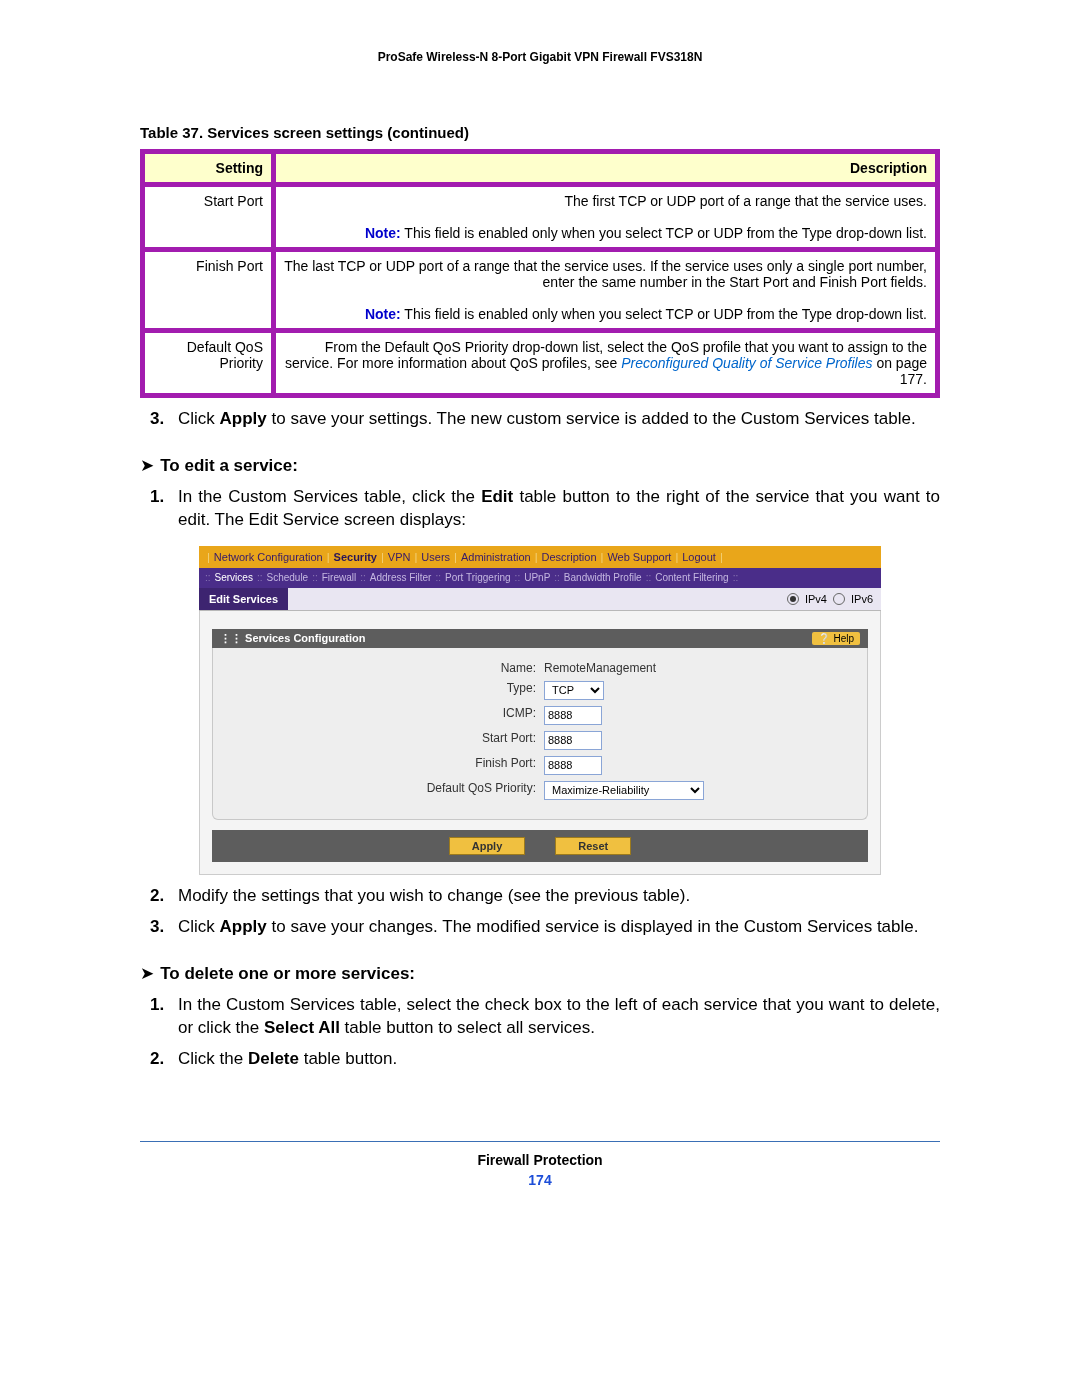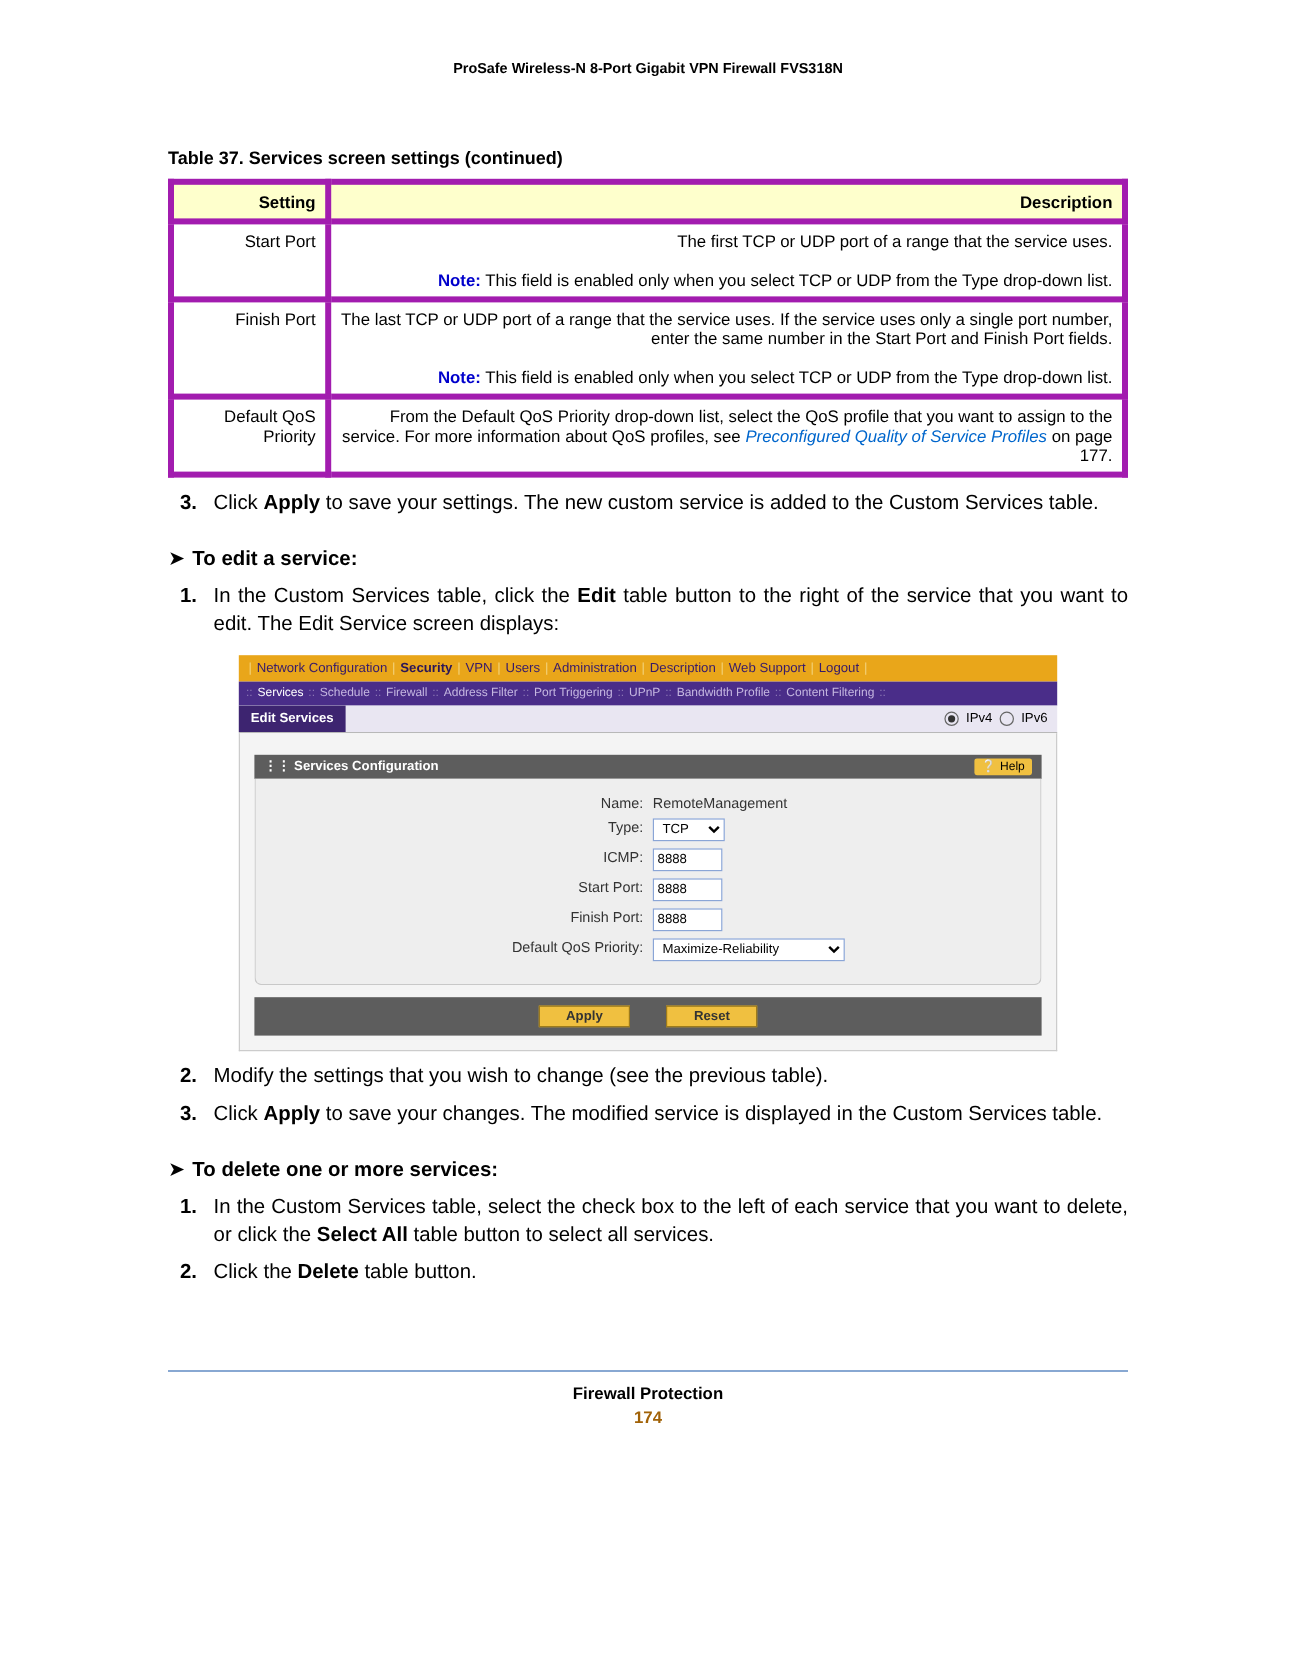--- a/index.html
+++ b/index.html
@@ -159,21 +159,21 @@
   }
   .figcap { font-weight: bold; font-size: 14px; margin: 6px 0 14px 42px; }
 
   .footer-line {
     border-top: 1px solid #3a6fb5;
     margin-top: 70px;
     padding-top: 10px;
     text-align: center;
   }
   .footer-text { font-weight: bold; font-size: 14px; }
-  .footer-pagenum { color: #a16207; font-weight: bold; font-size: 14px; margin-top: 4px; }
+  .footer-pagenum { color: #1d4ed8; font-weight: bold; font-size: 14px; margin-top: 4px; }
 </style>
 </head>
 <body>
 
 <div class="page">
   <div class="header-title">ProSafe Wireless-N 8-Port Gigabit VPN Firewall FVS318N</div>
 
   <div class="table-caption">Table 37.  Services screen settings (continued)</div>
   <table class="settings">
     <tbody>

